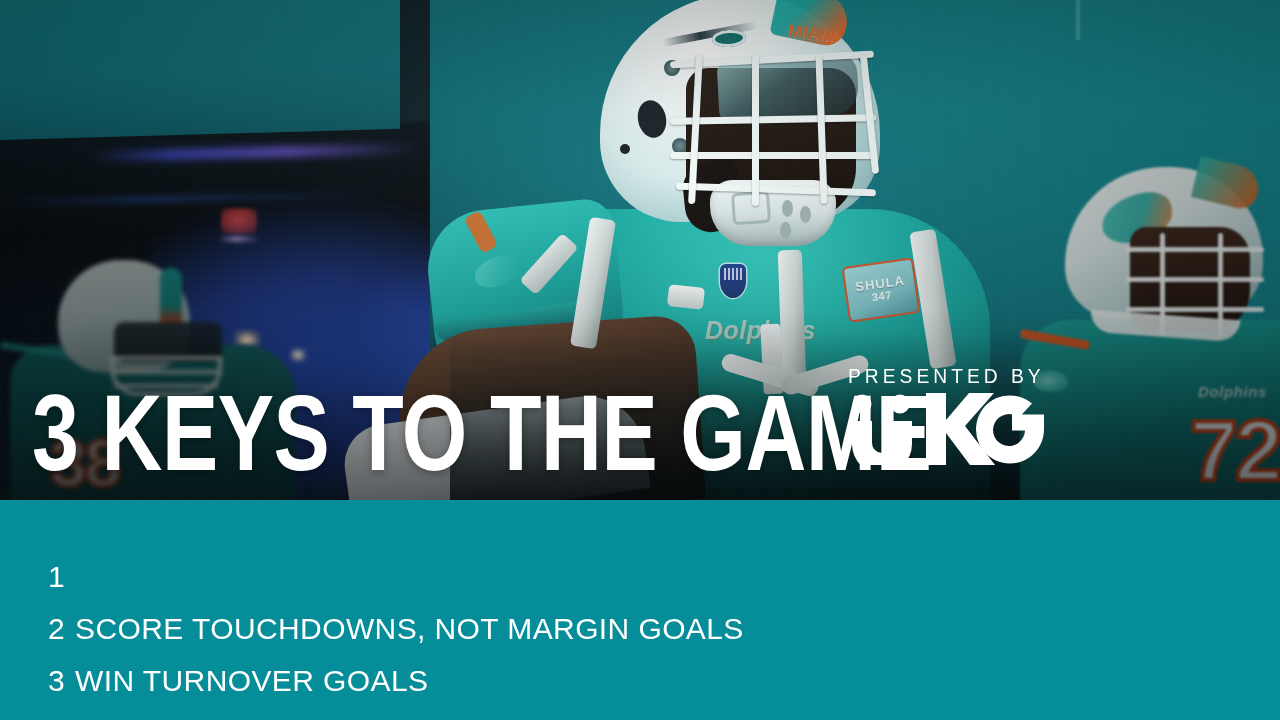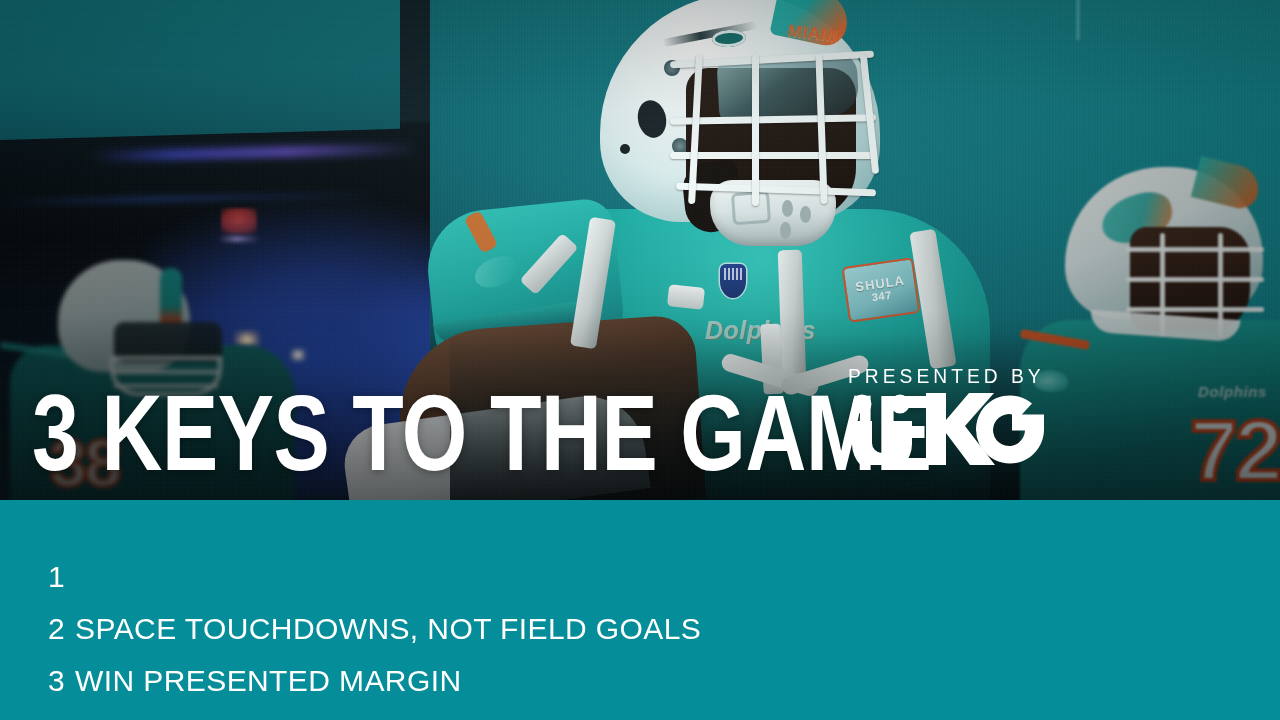--- a/index.html
+++ b/index.html
@@ -655,24 +655,24 @@
 
   <div class="keys-panel">
     <div class="keys-list">
 
       <div class="key-item">
         <span class="key-num">1</span>
       </div>
 
       <div class="key-item">
         <span class="key-num">2</span>
-        <span class="key-text">SPACE TOUCHDOWNS, NOT FIELD GOALS</span>
+        <span class="key-text">SCORE TOUCHDOWNS, NOT MARGIN GOALS</span>
       </div>
 
       <div class="key-item">
         <span class="key-num">3</span>
-        <span class="key-text">WIN PRESENTED MARGIN</span>
+        <span class="key-text">WIN TURNOVER GOALS</span>
       </div>
 
     </div>
   </div>
 
 </div>
 
 </body></html>

